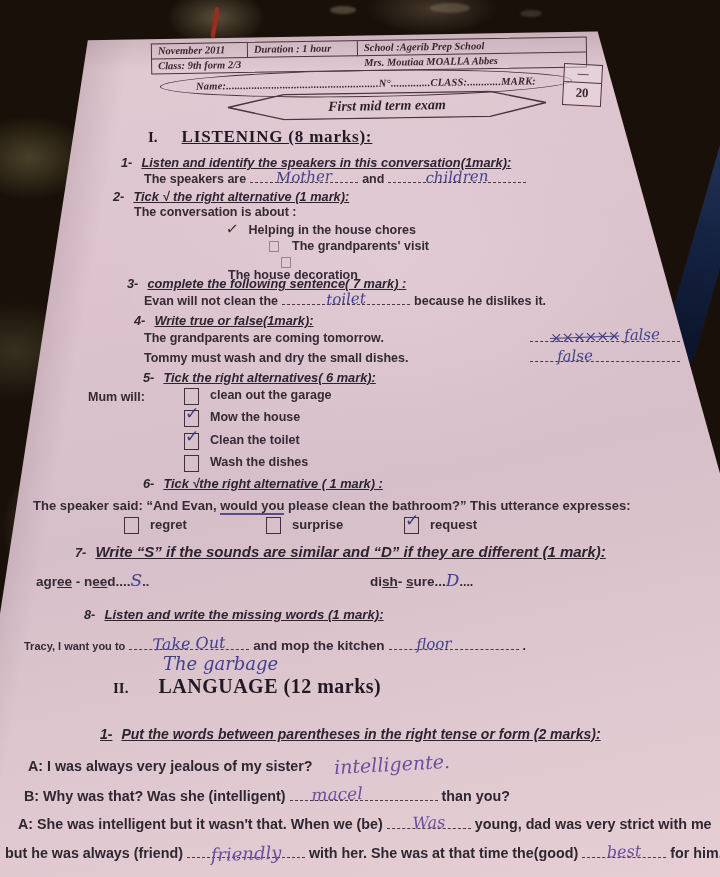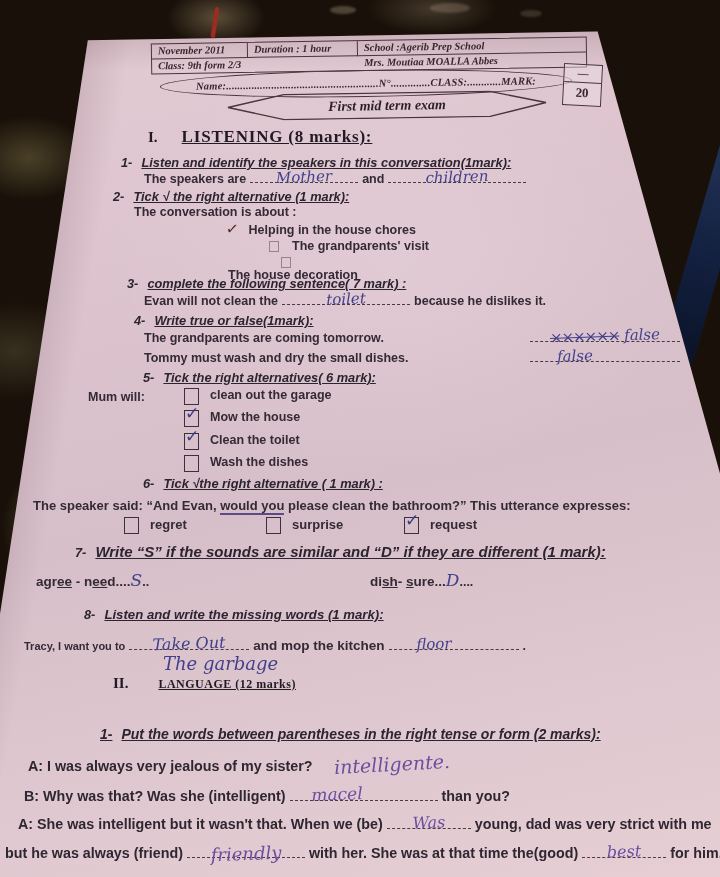--- a/index.html
+++ b/index.html
@@ -270,21 +270,21 @@
             <span class="hand" style="left:35%;">floor</span>
           </span>
         <span class="p">.</span>
       </div>
       <div class="row" style="left:163px;top:653px;">
         <span class="hand" style="font-size:18px;">The garbage</span>
       </div>
 
       <div class="row" style="left:113px;top:675px;">
         <span class="serifh" style="font-size:15px;margin-right:30px;">II.</span>
-        <span class="serifh u" style="font-size:12px;letter-spacing:.5px;text-decoration:underline;">LANGUAGE (12 marks)</span>
+        <span class="serifh u" style="font-size:20px;letter-spacing:.5px;">LANGUAGE (12 marks)</span>
       </div>
 
       <div class="row" style="left:100px;top:726px;">
         <span class="qn" style="font-size:14px;text-decoration:underline;">1-</span>
         <span class="qt" style="font-size:14px;">Put the words between parentheses in the right tense or form (2 marks):</span>
       </div>
       <div class="row" style="left:28px;top:753px;">
         <span class="dlg">A: I was always very jealous of my sister?</span>
         <span class="hand hand2" style="font-size:19px;margin-left:22px;transform:rotate(-3deg);">intelligente.</span>
       </div>

